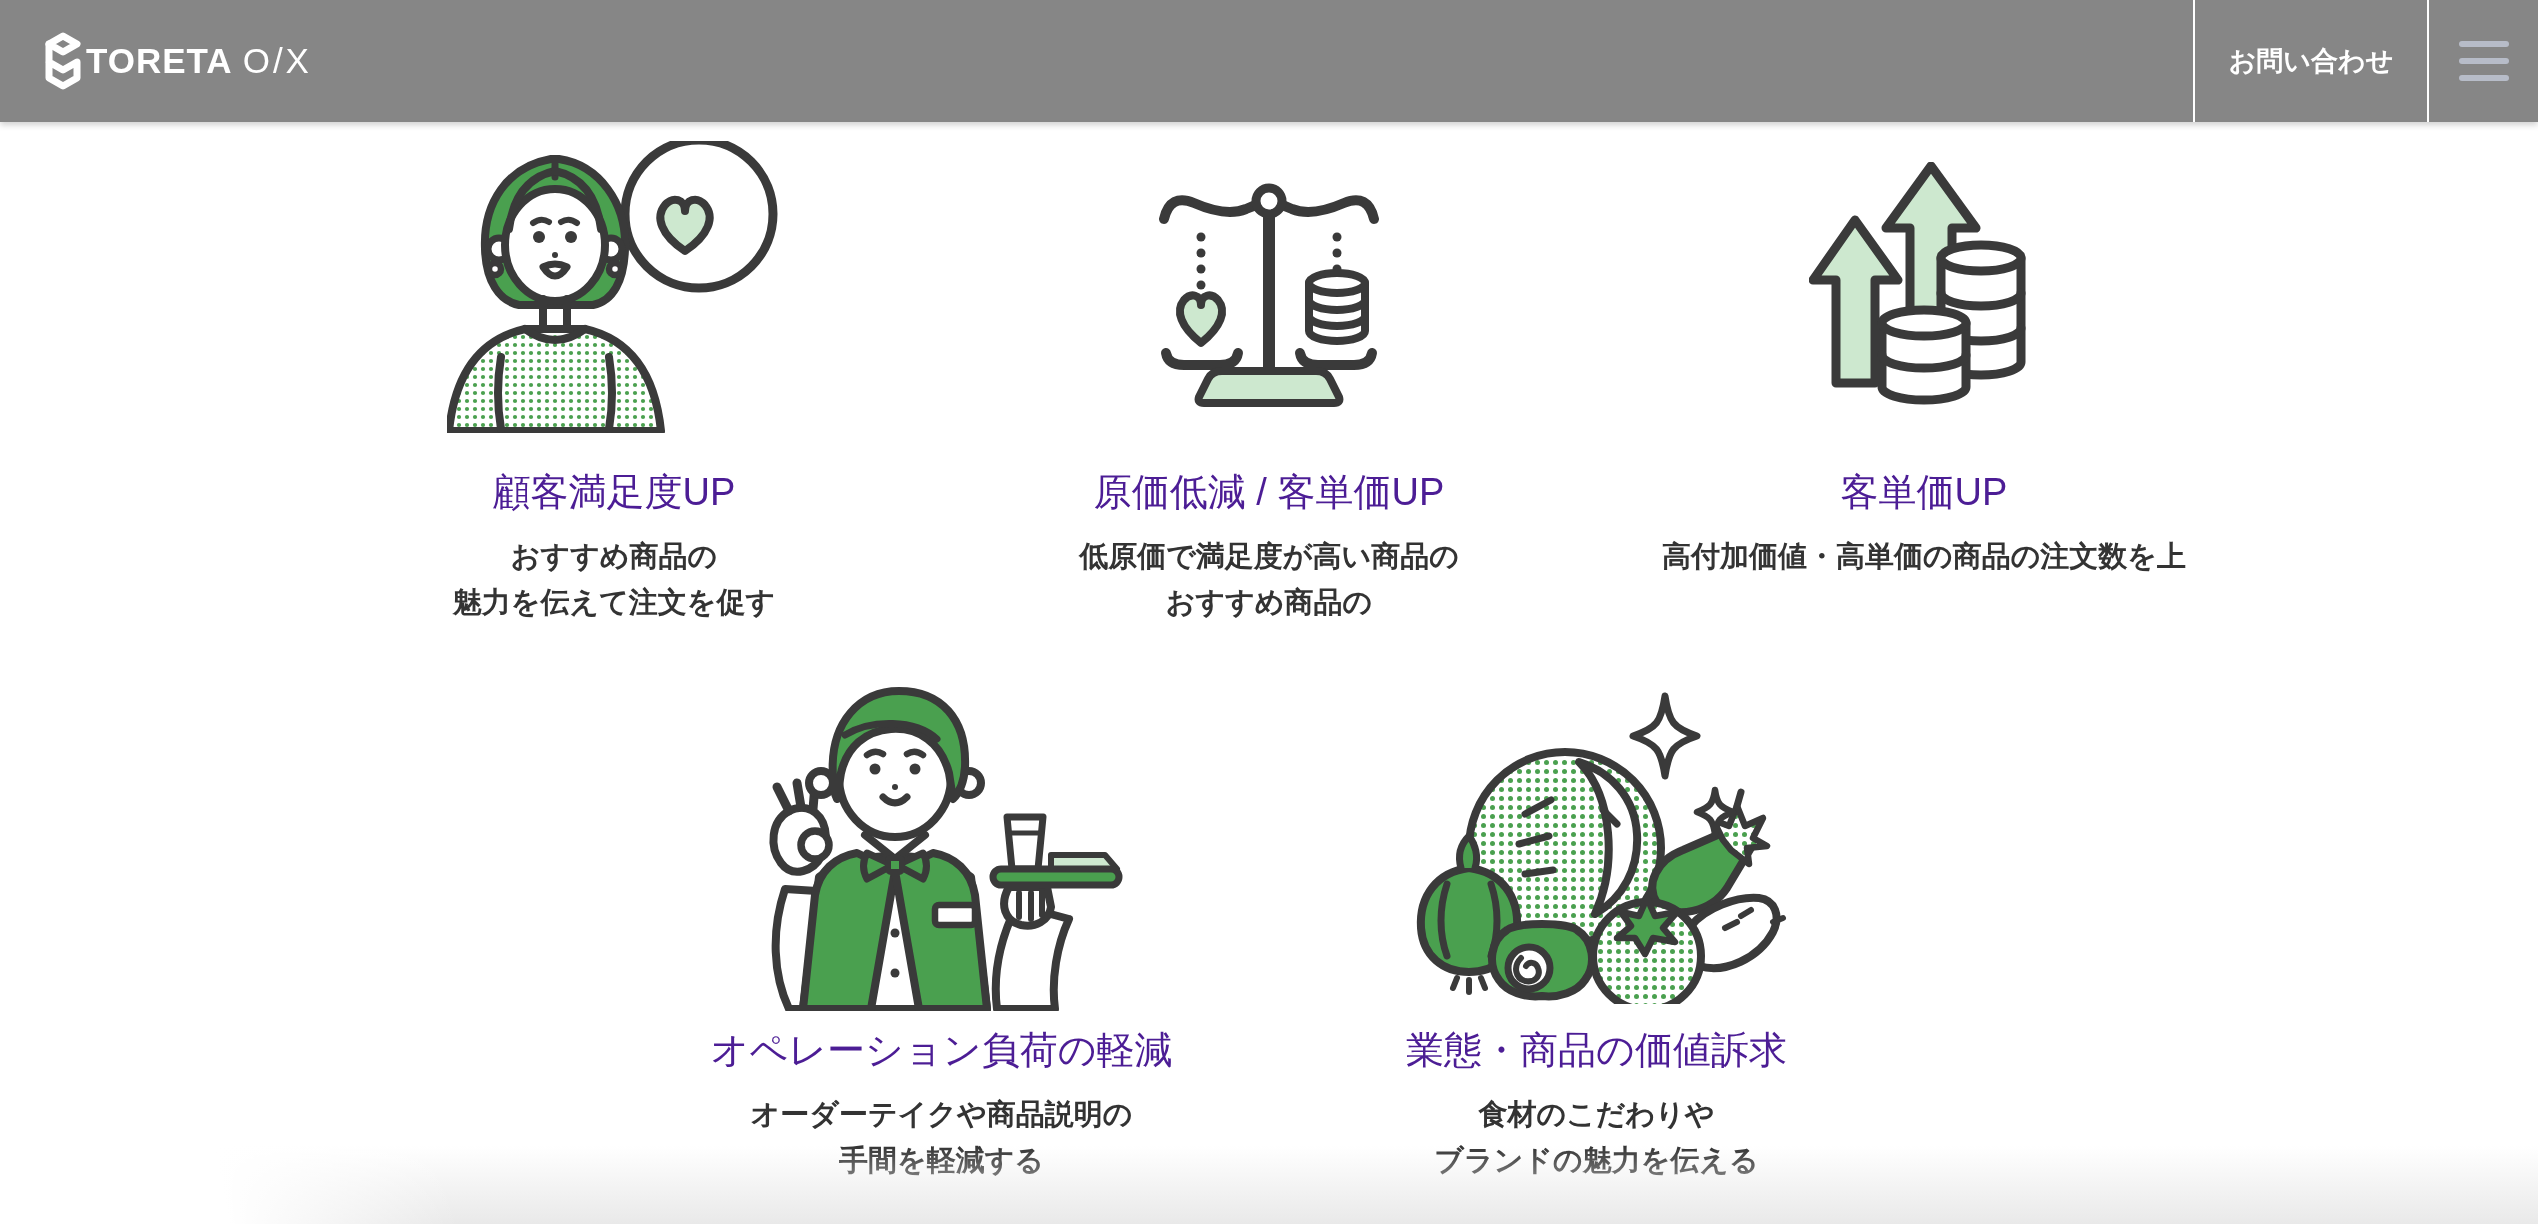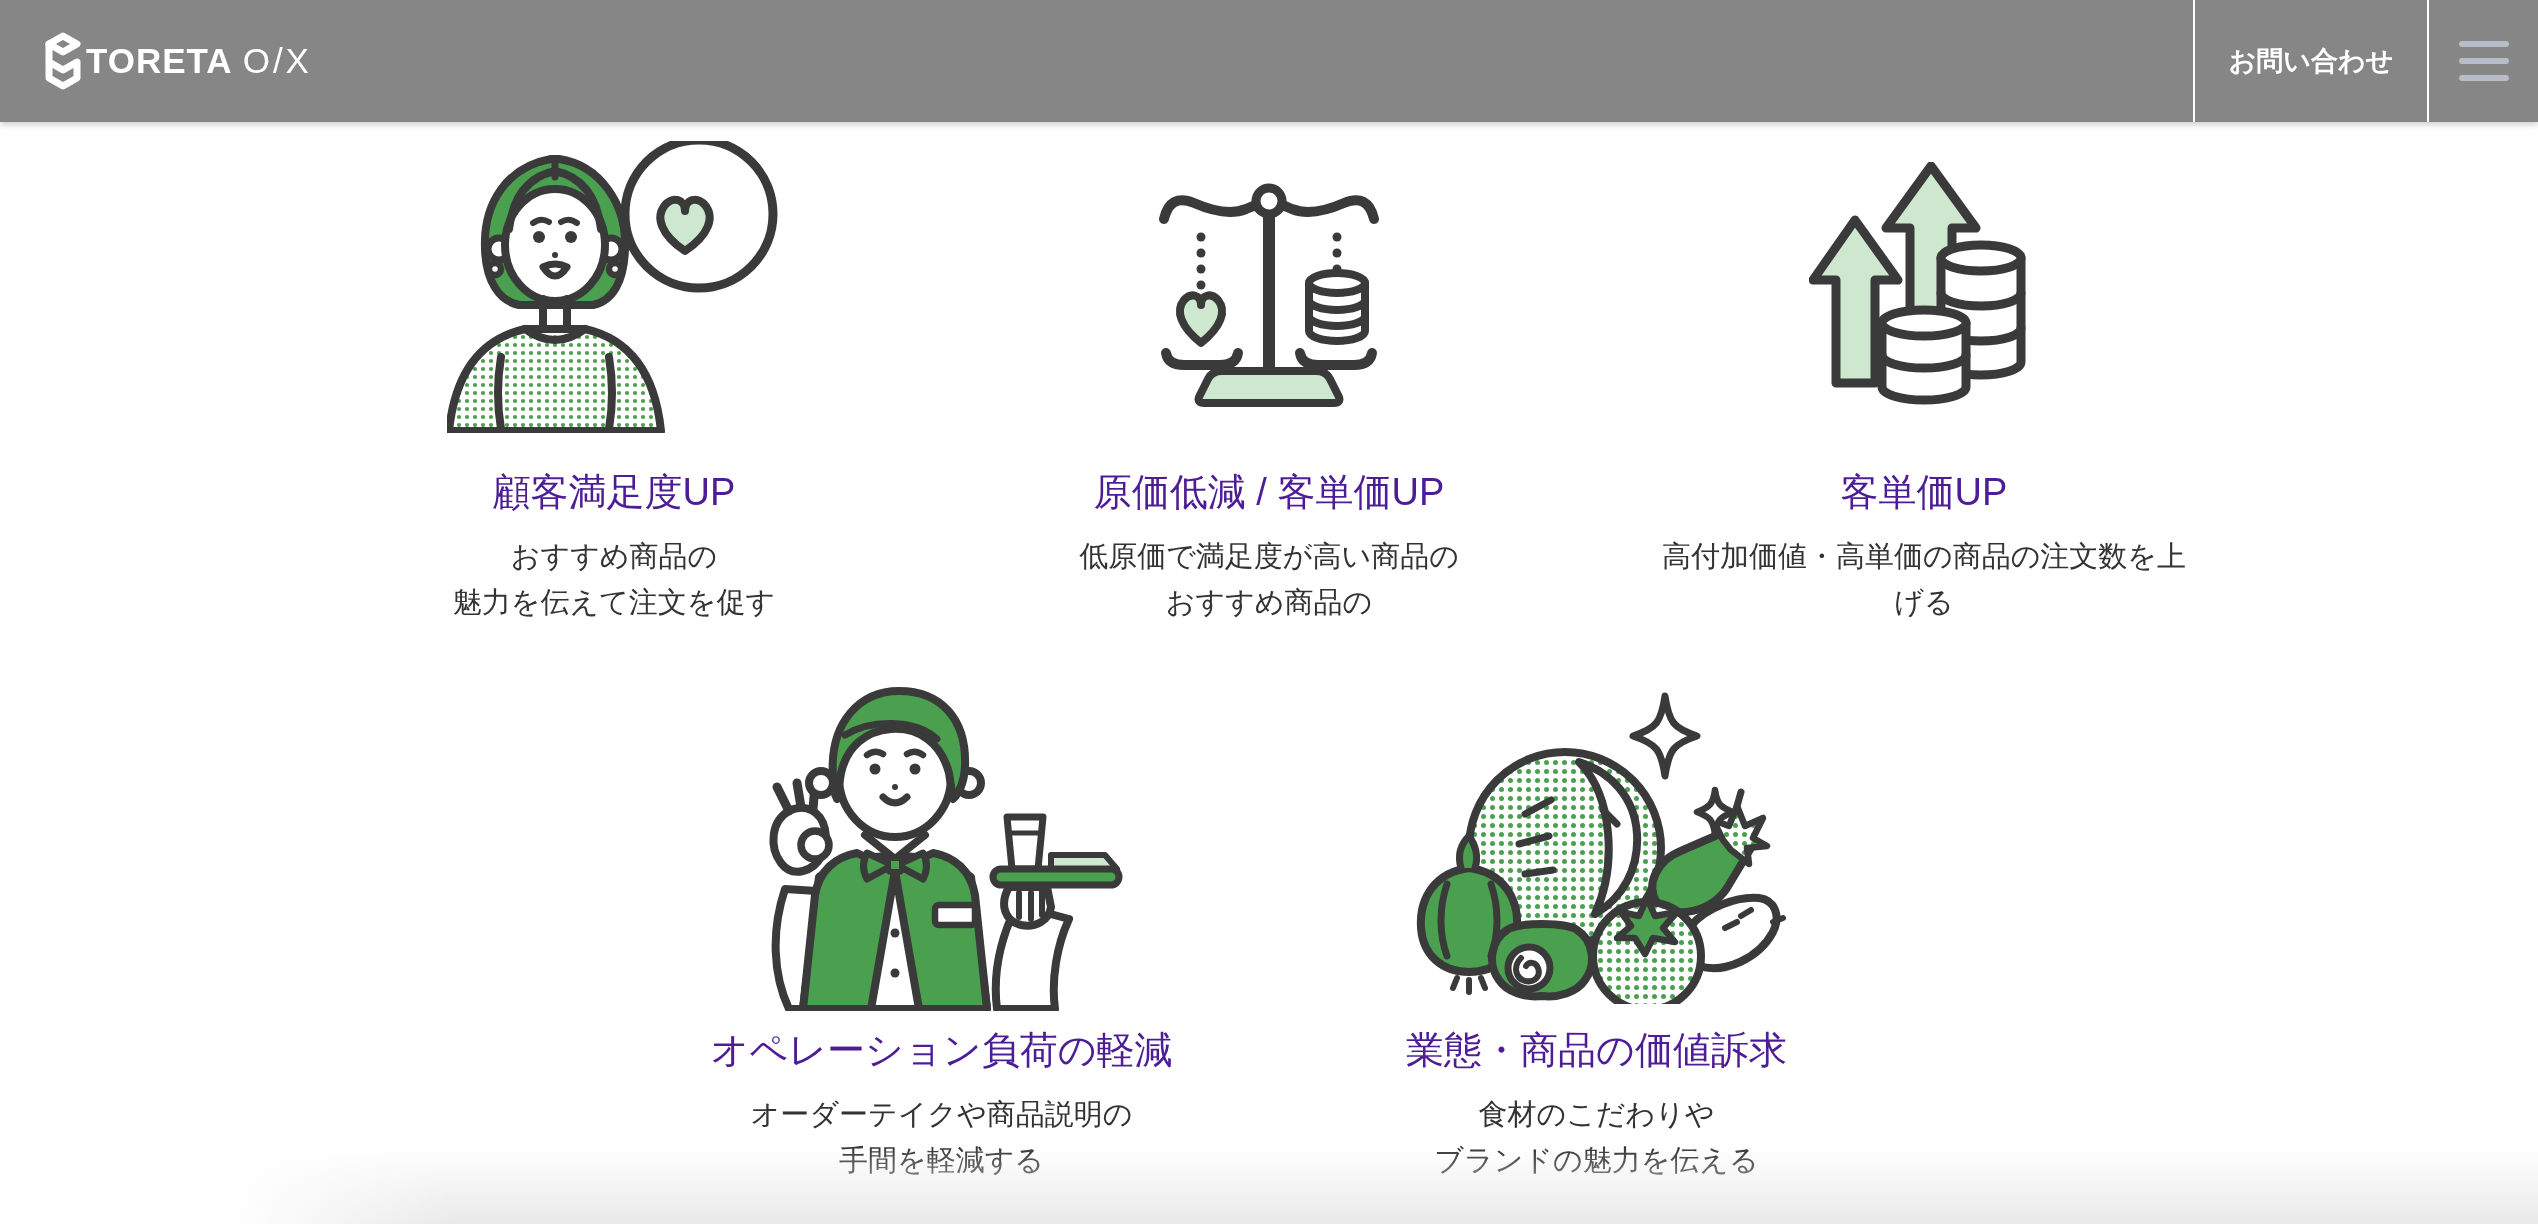--- a/index.html
+++ b/index.html
@@ -27,21 +27,21 @@
     width:109px;height:100%;display:flex;flex-direction:column;
     align-items:center;justify-content:center;gap:11px;cursor:pointer;
   }
   .menu-btn span{display:block;width:50px;height:6px;border-radius:3px;background:#b7bcc8;}
   
   .features{width:2010px;margin:0 auto;display:flex;flex-wrap:wrap;justify-content:center;}
   .card{width:655px;text-align:center;}
   .card .illo{height:330px;display:flex;align-items:center;justify-content:center;}
   .card h3{margin:18px 0 0;font-size:38px;line-height:44px;font-weight:400;color:#4c1d95;}
   .card p{margin:19px 0 0;font-size:29px;line-height:46px;color:#333333;font-weight:400;}
-  .card p span{display:block;}
+  .card p span{display:block;font-weight:bold;}
   .row2{margin-top:55px;}
   
   .bottom-fade{
     position:absolute;left:0;bottom:0;width:100%;height:78px;pointer-events:none;
     background-image:
       linear-gradient(78deg,#ffffff 0%,#ffffff 9%,rgba(255,255,255,0) 18%),
       linear-gradient(to bottom,rgba(235,235,235,0) 0%,#e9e9e9 100%);
   }
   svg{display:block;}
 </style>
@@ -167,21 +167,20 @@
             <path d="M132 166 A40 13 0 0 0 212 166" fill="none" stroke-width="9"></path>
             <path d="M73 161 L73 225 A42 13 0 0 0 157 225 L157 161" fill="#ffffff" stroke-width="9"></path>
             <ellipse cx="115" cy="161" rx="42" ry="13" fill="#ffffff" stroke-width="9"></ellipse>
             <path d="M73 193 A42 13 0 0 0 157 193" fill="none" stroke-width="9"></path>
           </g>
         </svg>
       </div>
       <h3>客単価UP</h3>
       <p>
         <span>高付加価値・高単価の商品の注文数を上</span>
-          <span>げる</span>
       </p>
     </div>
 
     <div class="card row2">
       <div class="illo">
         <svg width="365" height="332" viewBox="0 0 365 332">
           <g stroke="#3a3a3a" stroke-linejoin="round" stroke-linecap="round">
 
             <path d="M26 210 C 12 252 14 296 30 330 L 90 330 C 78 292 78 248 90 214 Z" fill="#ffffff" stroke-width="8"></path>
 

